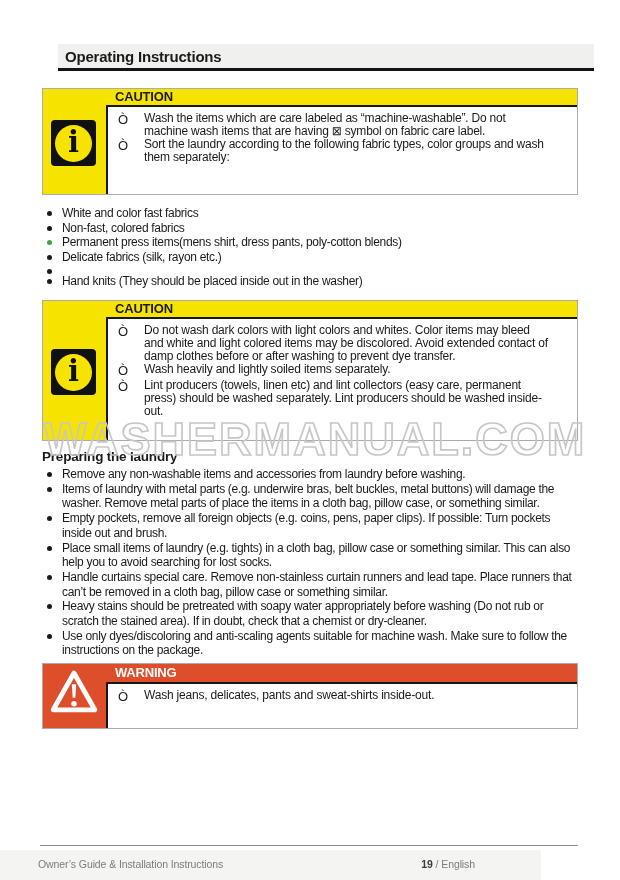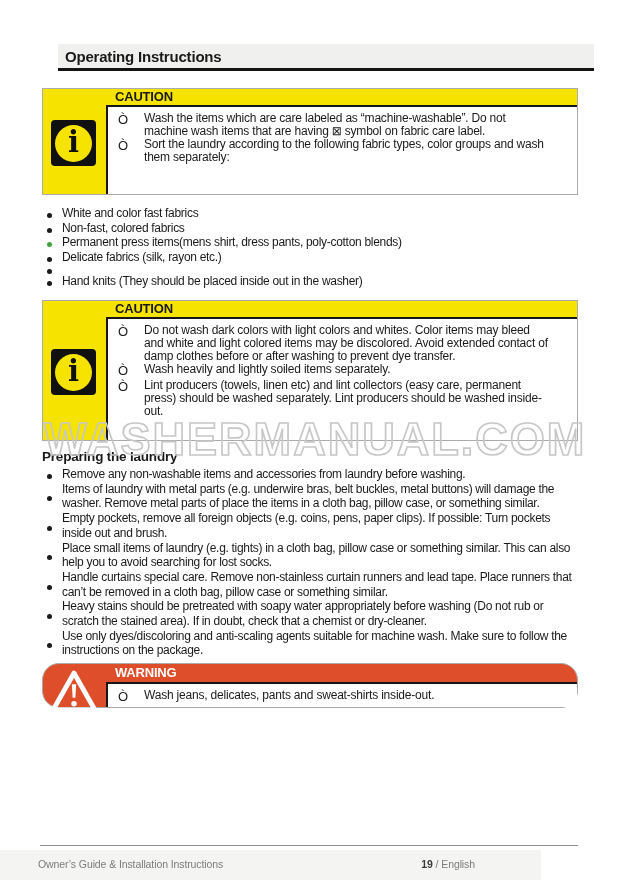--- a/index.html
+++ b/index.html
@@ -49,21 +49,21 @@
   }
   .info-icon .i-glyph {
     font-family:"DejaVu Serif", serif; font-weight:bold; font-size:29px;
     line-height:1; color:#101010; margin-top:-1px;
   }
   
   .warn-icon { position:absolute; left:7px; top:5px; }
 
   
   .bullet-list { position:absolute; left:42px; width:536px; }
-  .b-item { display:flex; align-items:center; }
+  .b-item { display:flex; align-items:flex-start; }
   .b-dot {
     flex:0 0 auto; width:5px; height:5px; border-radius:50%;
     margin:5px 10px 0 5px; background:#1a1a1a;
   }
   .b-text { font-size:12px; line-height:14.7px; letter-spacing:-0.3px; max-width:515px; }
   .fabric-list .b-text { line-height:14.5px; }
 
   
   .section-heading {
     position:absolute; left:42px; top:449px; font-size:13.5px; font-weight:bold;
@@ -220,21 +220,21 @@
         <span class="b-text">Heavy stains should be pretreated with soapy water appropriately before washing (Do not rub or scratch the stained area). If in doubt, check that a chemist or dry-cleaner.</span>
       </div>
 
       <div class="b-item">
         <span class="b-dot"></span>
         <span class="b-text">Use only dyes/discoloring and anti-scaling agents suitable for machine wash. Make sure to follow the instructions on the package.</span>
       </div>
 
   </div>
 
-  <div class="notice-box warning-box" style="top: 663px; height: 45px; background: rgb(223, 78, 43); border-radius: 17px;">
+  <div class="notice-box warning-box" style="top: 663px; height: 66px; background: rgb(223, 78, 43);">
     <span class="head-label">WARNING</span>
     <div class="warn-icon">
       <svg width="48" height="44" viewBox="0 0 60 55">
         <path d="M30 5 L56 51 L4 51 Z" fill="none" stroke="#ffffff" stroke-width="6" stroke-linejoin="round"></path>
         <path d="M27.3 19 h5.4 l-1 17 h-3.4 Z" fill="#ffffff"></path>
         <circle cx="30" cy="43.5" r="3.4" fill="#ffffff"></circle>
       </svg>
     </div>
     <div class="notice-body">
 

